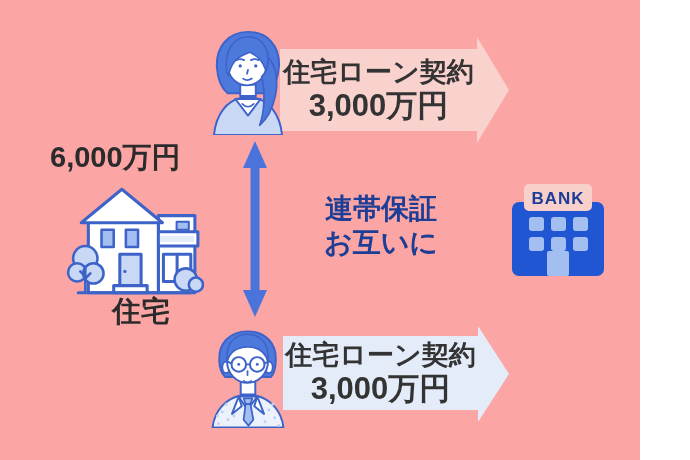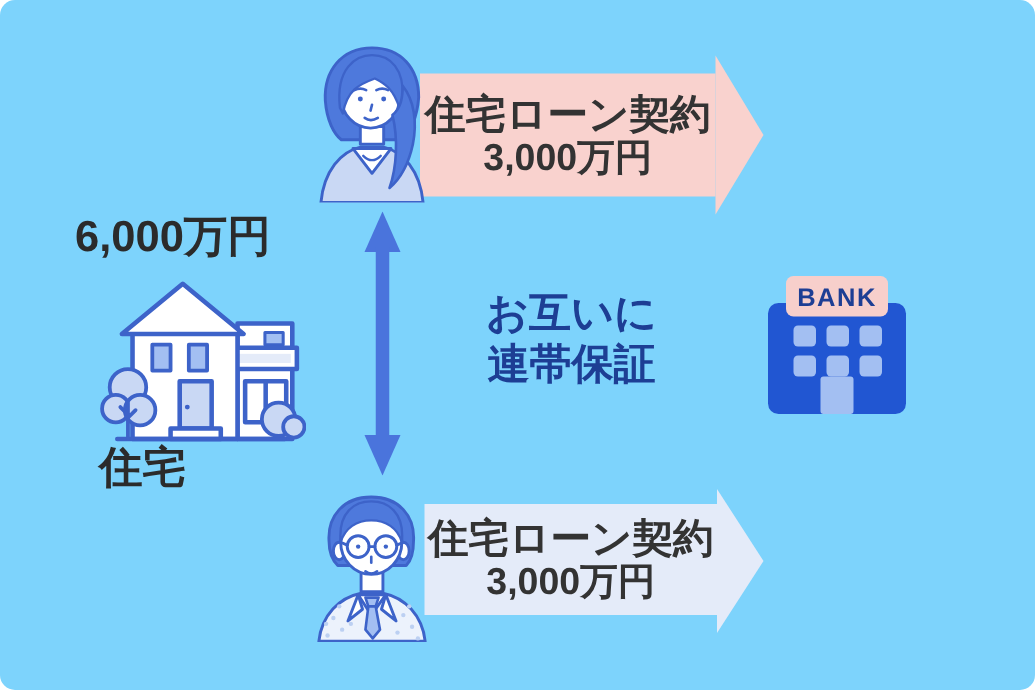--- a/index.html
+++ b/index.html
@@ -1,36 +1,35 @@
 <!DOCTYPE html>
 <html style="--pink-arrow: #F9D2CE; --blue-arrow: #E4EBF9; --arrow-text: #333333; --dark-text: #2B2B2B; --navy-text: #1D3E94; --accent-blue: #4A74DC; --outline-blue: #3D63C9; --hair-blue: #4E79DC; --fill-light-blue: #C9D8F4; --suit-fill: #ECF2FC; --suit-dot: #BCD0F2; --bank-blue: #2156D2; --bank-window: #A3BFF2; --bank-sign: #F7CFCB;"><head>
 <meta charset="utf-8">
 <style>
   html,body{margin:0;padding:0;background:#fff;}
   .stage{
-    position:relative;width:690px;height:460px;background:#7dd3fc;overflow:hidden;
+    position:relative;width:640px;height:460px;background:#fca5a5;overflow:hidden;
     font-family:"Liberation Sans","DejaVu Sans",sans-serif;
-    border-radius:10px;
   }
   
   .arrow-body{
     position:absolute;display:flex;flex-direction:column;align-items:center;justify-content:center;
     text-align:center;color:var(--arrow-text);font-weight:700;line-height:1.13;
   }
   .arrow-body.wife{left:280px;top:49px;width:197px;height:82px;background:var(--pink-arrow);}
   .arrow-body.husband{left:283px;top:336px;width:195px;height:74px;background:var(--blue-arrow);}
   .arrow-head{position:absolute;width:0;height:0;}
   .arrow-head.wife-head{left:477px;top:37px;border-top:53px solid transparent;border-bottom:53px solid transparent;border-left:32px solid var(--pink-arrow);}
   .arrow-head.husband-head{left:478px;top:326px;border-top:48px solid transparent;border-bottom:48px solid transparent;border-left:31px solid var(--blue-arrow);}
   .arrow-line1{font-size:27px;}
-  .arrow-line2{font-size:25px;}
+  .arrow-line2{font-size:31px;}
   
   .price-label{position:absolute;left:50px;top:138px;width:185px;text-align:left;
     font-size:29px;font-weight:700;color:var(--dark-text);}
-  .house-label{position:absolute;left:66px;top:292px;width:150px;text-align:left;
+  .house-label{position:absolute;left:66px;top:292px;width:150px;text-align:center;
     font-size:29px;font-weight:700;color:var(--dark-text);}
   .bank-label{position:absolute;left:478px;top:286px;width:160px;text-align:center;
     font-size:28px;font-weight:700;color:var(--dark-text);}
   .center-label{position:absolute;left:301px;top:192px;width:160px;text-align:center;
     font-size:28px;font-weight:700;line-height:34px;color:var(--navy-text);}
   
   .wife-icon{position:absolute;left:200px;top:28px;width:96px;height:107px;}
   .husband-icon{position:absolute;left:197px;top:328px;width:102px;height:100px;}
   .house-icon{position:absolute;left:64px;top:179px;width:140px;height:128px;}
   .bank-icon{position:absolute;left:507px;top:181px;width:102px;height:98px;}
@@ -164,17 +163,17 @@
 
   <svg class="v-arrow" viewBox="0 0 30 176">
     <polygon class="f-accent s-none" points="15,0 27,27 3,27"></polygon>
     <rect class="f-accent s-none" x="10.5" y="24" width="9" height="128"></rect>
     <polygon class="f-accent s-none" points="15,176 27,149 3,149"></polygon>
   </svg>
 
   <div class="price-label">6,000万円</div>
   <div class="house-label">住宅</div>
   <div class="center-label">
+    <div>連帯保証</div>
     <div>お互いに</div>
-    <div>連帯保証</div>
   </div>
 
 </div>
 
 </body></html>

